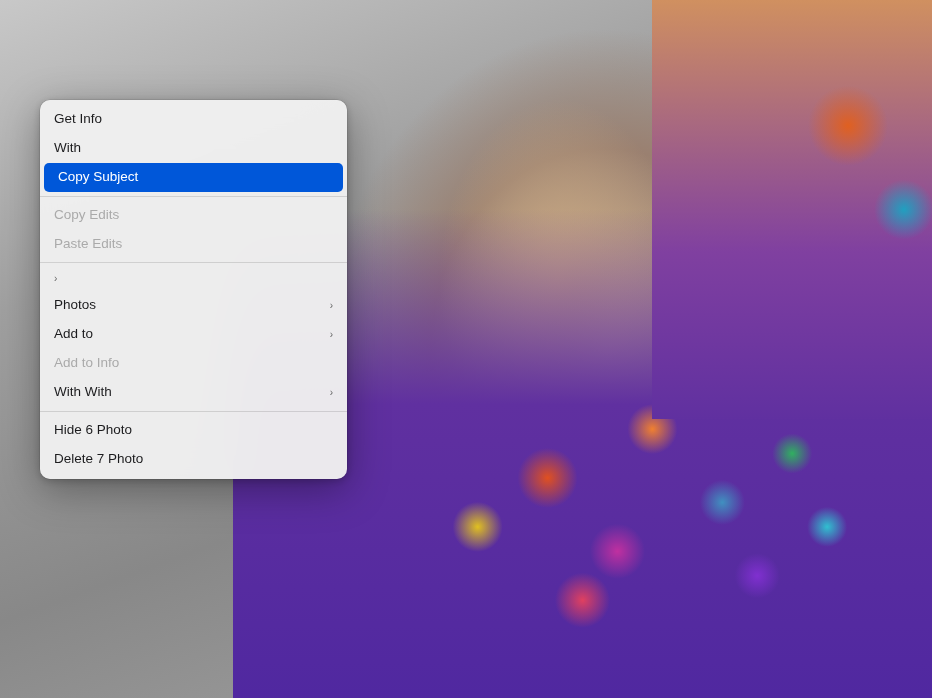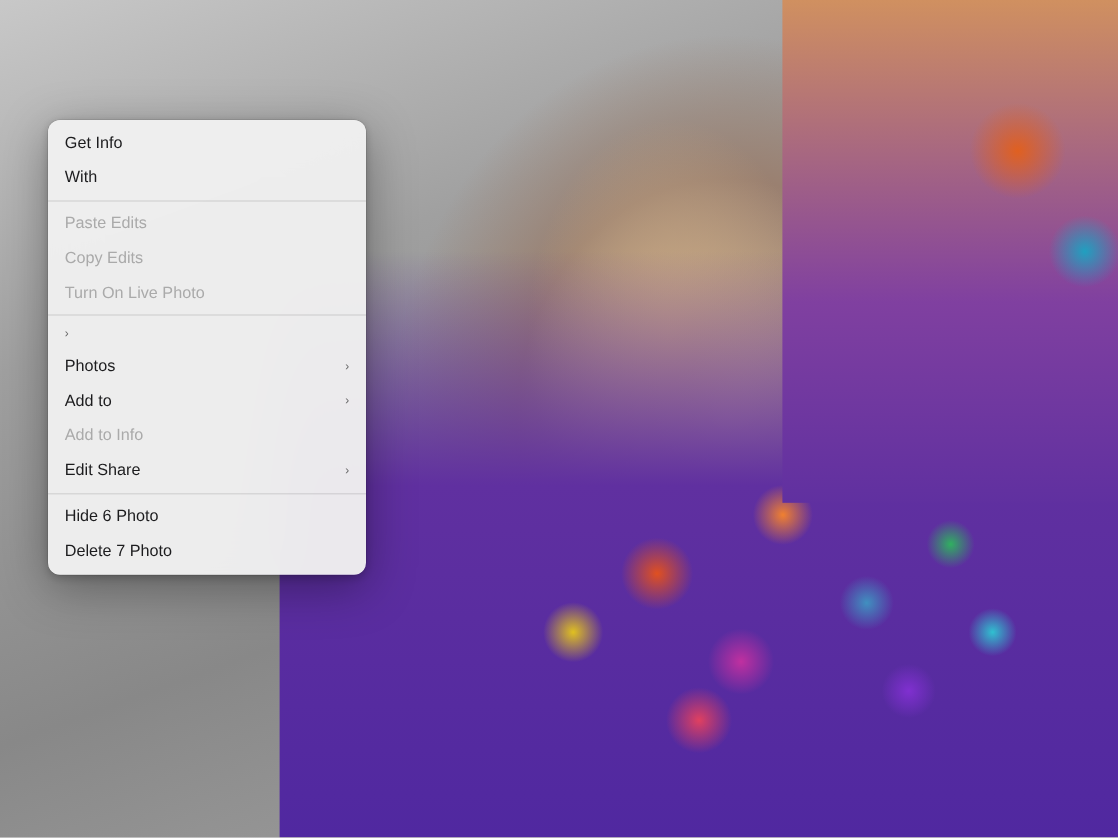--- a/index.html
+++ b/index.html
@@ -65,21 +65,21 @@
         radial-gradient(circle 80px at 70% 30%, #e06020 0%, transparent 50%),
         radial-gradient(circle 60px at 90% 50%, #20a0c0 0%, transparent 50%),
         linear-gradient(180deg, #d09060 0%, #8040a0 60%, #6030a0 100%);
     }
 
     
     #context-menu {
       position: absolute;
       top: 100px;
       left: 40px;
-      width: 265px;
+      width: 307px;
       background: rgba(240, 240, 240, 0.97);
       backdrop-filter: blur(20px);
       border-radius: 10px;
       box-shadow:
         0 10px 40px rgba(0,0,0,0.35),
         0 2px 8px rgba(0,0,0,0.2),
         0 0 0 0.5px rgba(0,0,0,0.15);
       padding: 5px 0;
       z-index: 100;
     }
@@ -132,47 +132,47 @@
 </div>
 
 <div id="context-menu">
 
 <div class="menu-item">
       <span class="item-label">Get Info</span>
     </div>
     <div class="menu-item">
       <span class="item-label">With</span>
     </div>
+    <div class="menu-item highlighted">
+      <span class="item-label">Copy Subject</span>
+    </div>
     <div class="menu-separator"></div>
-    <div class="menu-item disabled">
-      <span class="item-label">Paste Edits</span>
-    </div>
     <div class="menu-item disabled">
       <span class="item-label">Copy Edits</span>
     </div>
     <div class="menu-item disabled">
-      <span class="item-label">Turn On Live Photo</span>
+      <span class="item-label">Paste Edits</span>
     </div>
     <div class="menu-separator"></div>
     <div class="menu-item">
       <span class="menu-item-arrow">›</span>
     </div>
     <div class="menu-item">
       <span class="item-label">Photos</span>
       <span class="menu-item-arrow">›</span>
     </div>
     <div class="menu-item">
       <span class="item-label">Add to</span>
       <span class="menu-item-arrow">›</span>
     </div>
     <div class="menu-item disabled">
       <span class="item-label">Add to Info</span>
     </div>
     <div class="menu-item">
-      <span class="item-label">Edit Share</span>
+      <span class="item-label">With With</span>
       <span class="menu-item-arrow">›</span>
     </div>
     <div class="menu-separator"></div>
     <div class="menu-item">
       <span class="item-label">Hide 6 Photo</span>
     </div>
     <div class="menu-item">
       <span class="item-label">Delete 7 Photo</span>
     </div>
   </div>

